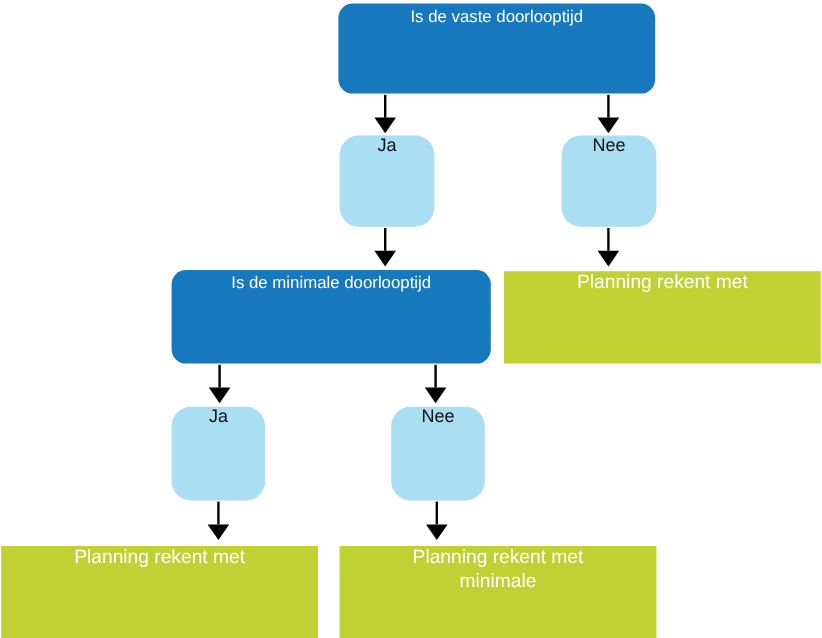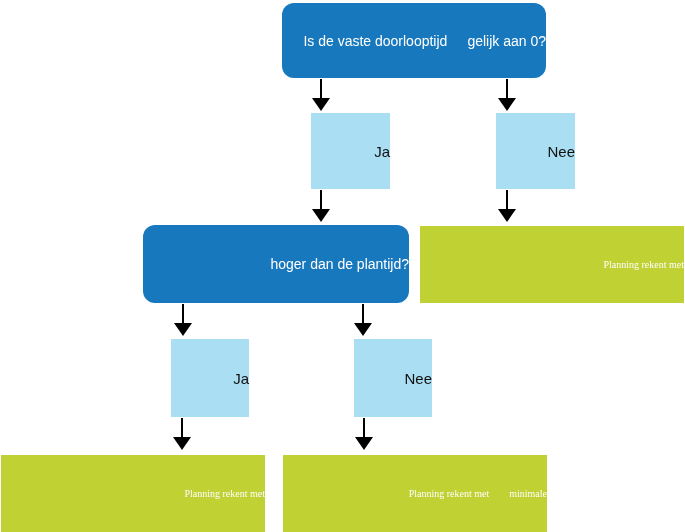--- a/index.html
+++ b/index.html
@@ -11,47 +11,44 @@
     position: relative;
     width: 685px;
     height: 532px;
     overflow: hidden;
     font-family: "Liberation Sans", sans-serif;
     background: var(--background, #ffffff);
   }
   .node {
     position: absolute;
     display: flex;
-    flex-direction: row;
-    justify-content: flex-end;
+    flex-direction: column;
+    justify-content: flex-start;
     align-items: center;
     text-align: center;
     box-sizing: border-box;
-    gap: 20px;
   }
   .decision {
     background: var(--decision-fill, #1878bd);
     color: var(--decision-text, #ffffff);
     border-radius: 12px;
     font-size: 14px;
     line-height: 20px;
   }
   .answer {
     background: var(--answer-fill, #aadef2);
     color: var(--answer-text, #111111);
-    border-radius: 0;
+    border-radius: 16px;
     font-size: 15px;
-    margin-left: 28px;
   }
   .result {
     background: var(--result-fill, #bfd133);
     color: var(--result-text, #ffffff);
-    font-size: 10px;
+    font-size: 16px;
     line-height: 20px;
-    font-family: Liberation Serif, serif;
   }
   .arrow {
     position: absolute;
     width: 18px;
   }
   .arrow .stem {
     position: absolute;
     left: 8px;
     top: 0;
     width: 2px;
@@ -88,21 +85,20 @@
   #a7 { left: 173px; top: 418px; }
   #a8 { left: 355px; top: 418px; }
 </style>
 </head>
 <body>
 
 <div class="canvas">
 
   <div id="q1" class="node decision">
     <div>Is de vaste doorlooptijd</div>
-    <div>gelijk aan 0?</div>
   </div>
 
   <div id="a1" class="arrow">
     <div class="stem"></div>
     <div class="head"></div>
   </div>
   <div id="a2" class="arrow">
     <div class="stem"></div>
     <div class="head"></div>
   </div>
@@ -117,21 +113,21 @@
   <div id="a3" class="arrow">
     <div class="stem"></div>
     <div class="head"></div>
   </div>
   <div id="a4" class="arrow">
     <div class="stem"></div>
     <div class="head"></div>
   </div>
 
   <div id="q2" class="node decision">
-    <div>hoger dan de plantijd?</div>
+    <div>Is de minimale doorlooptijd</div>
   </div>
 
   <div id="g1" class="node result">
     <div>Planning rekent met</div>
   </div>
 
   <div id="a5" class="arrow">
     <div class="stem"></div>
     <div class="head"></div>
   </div>

